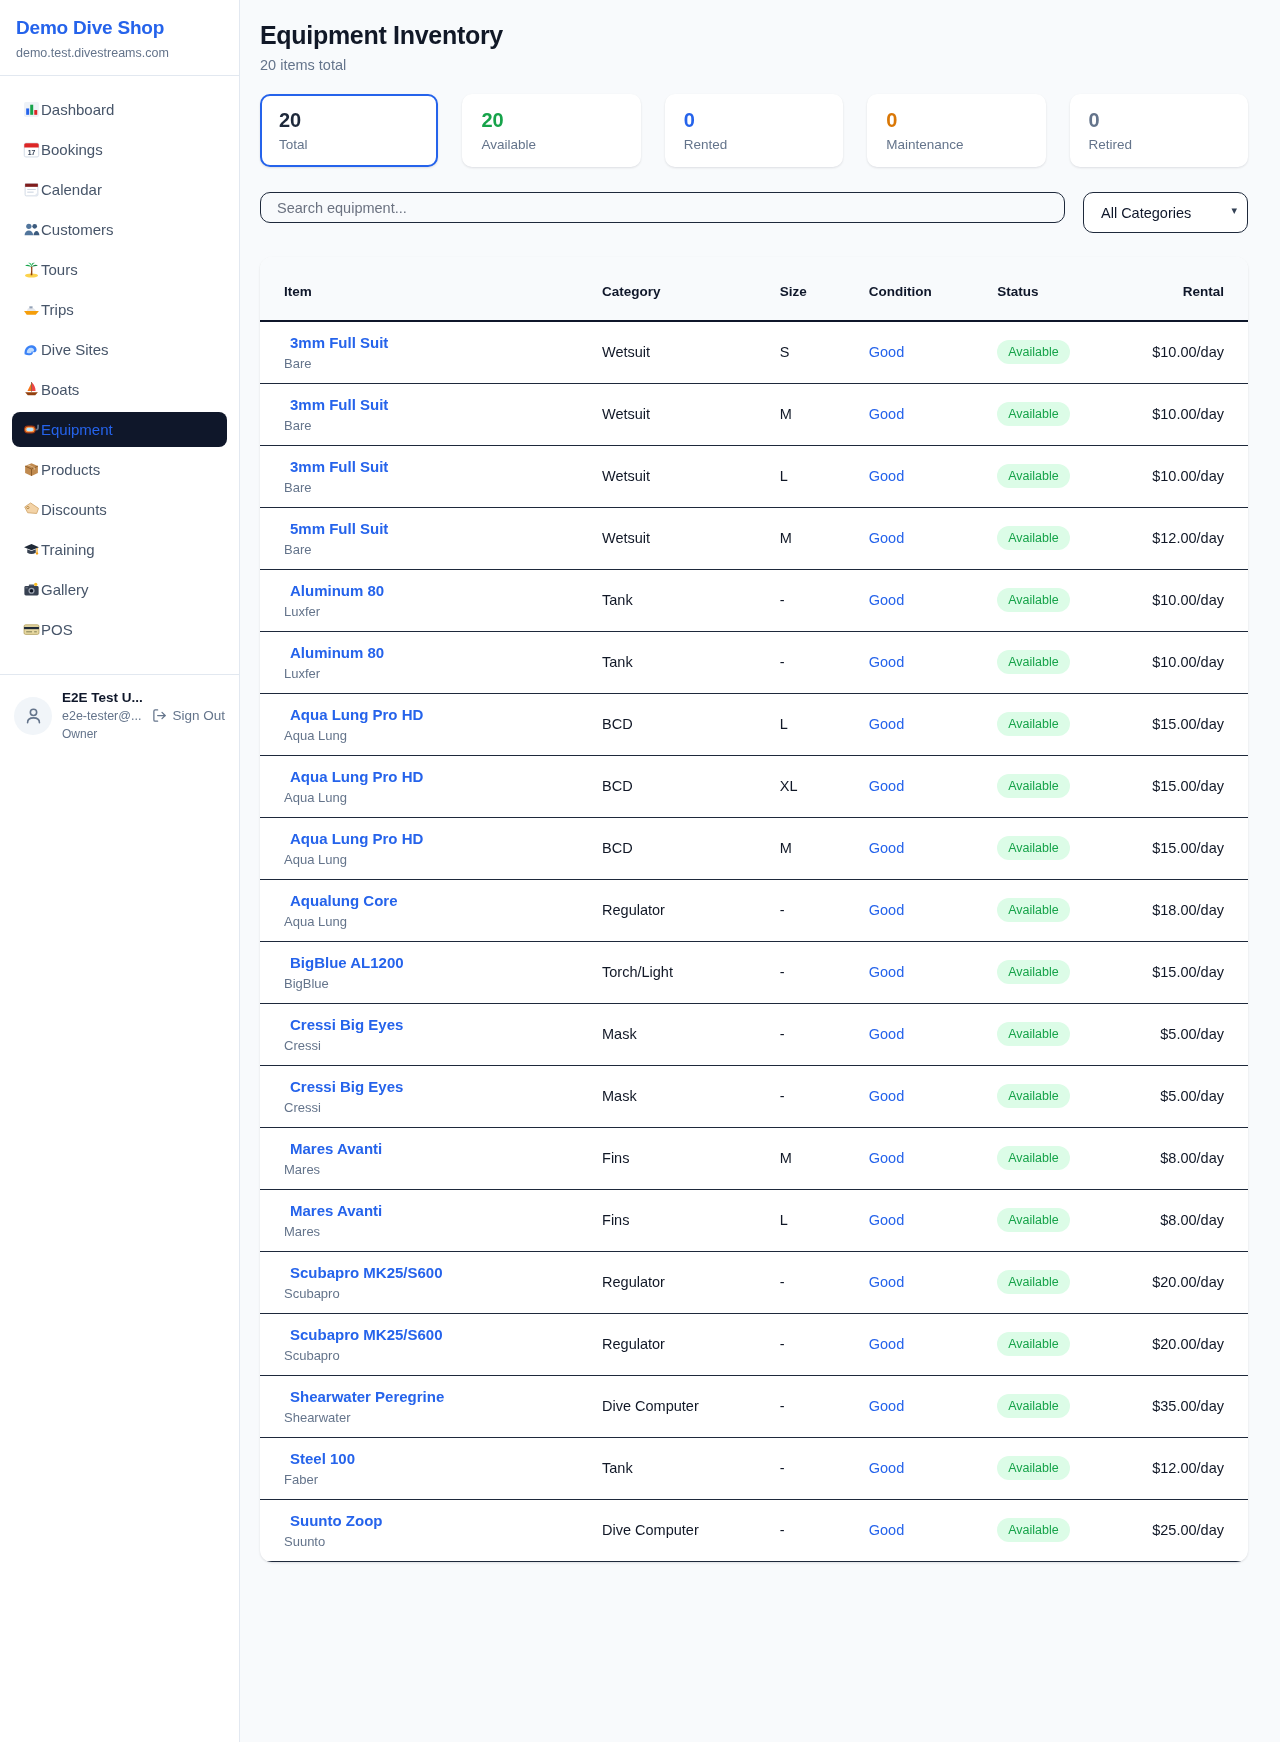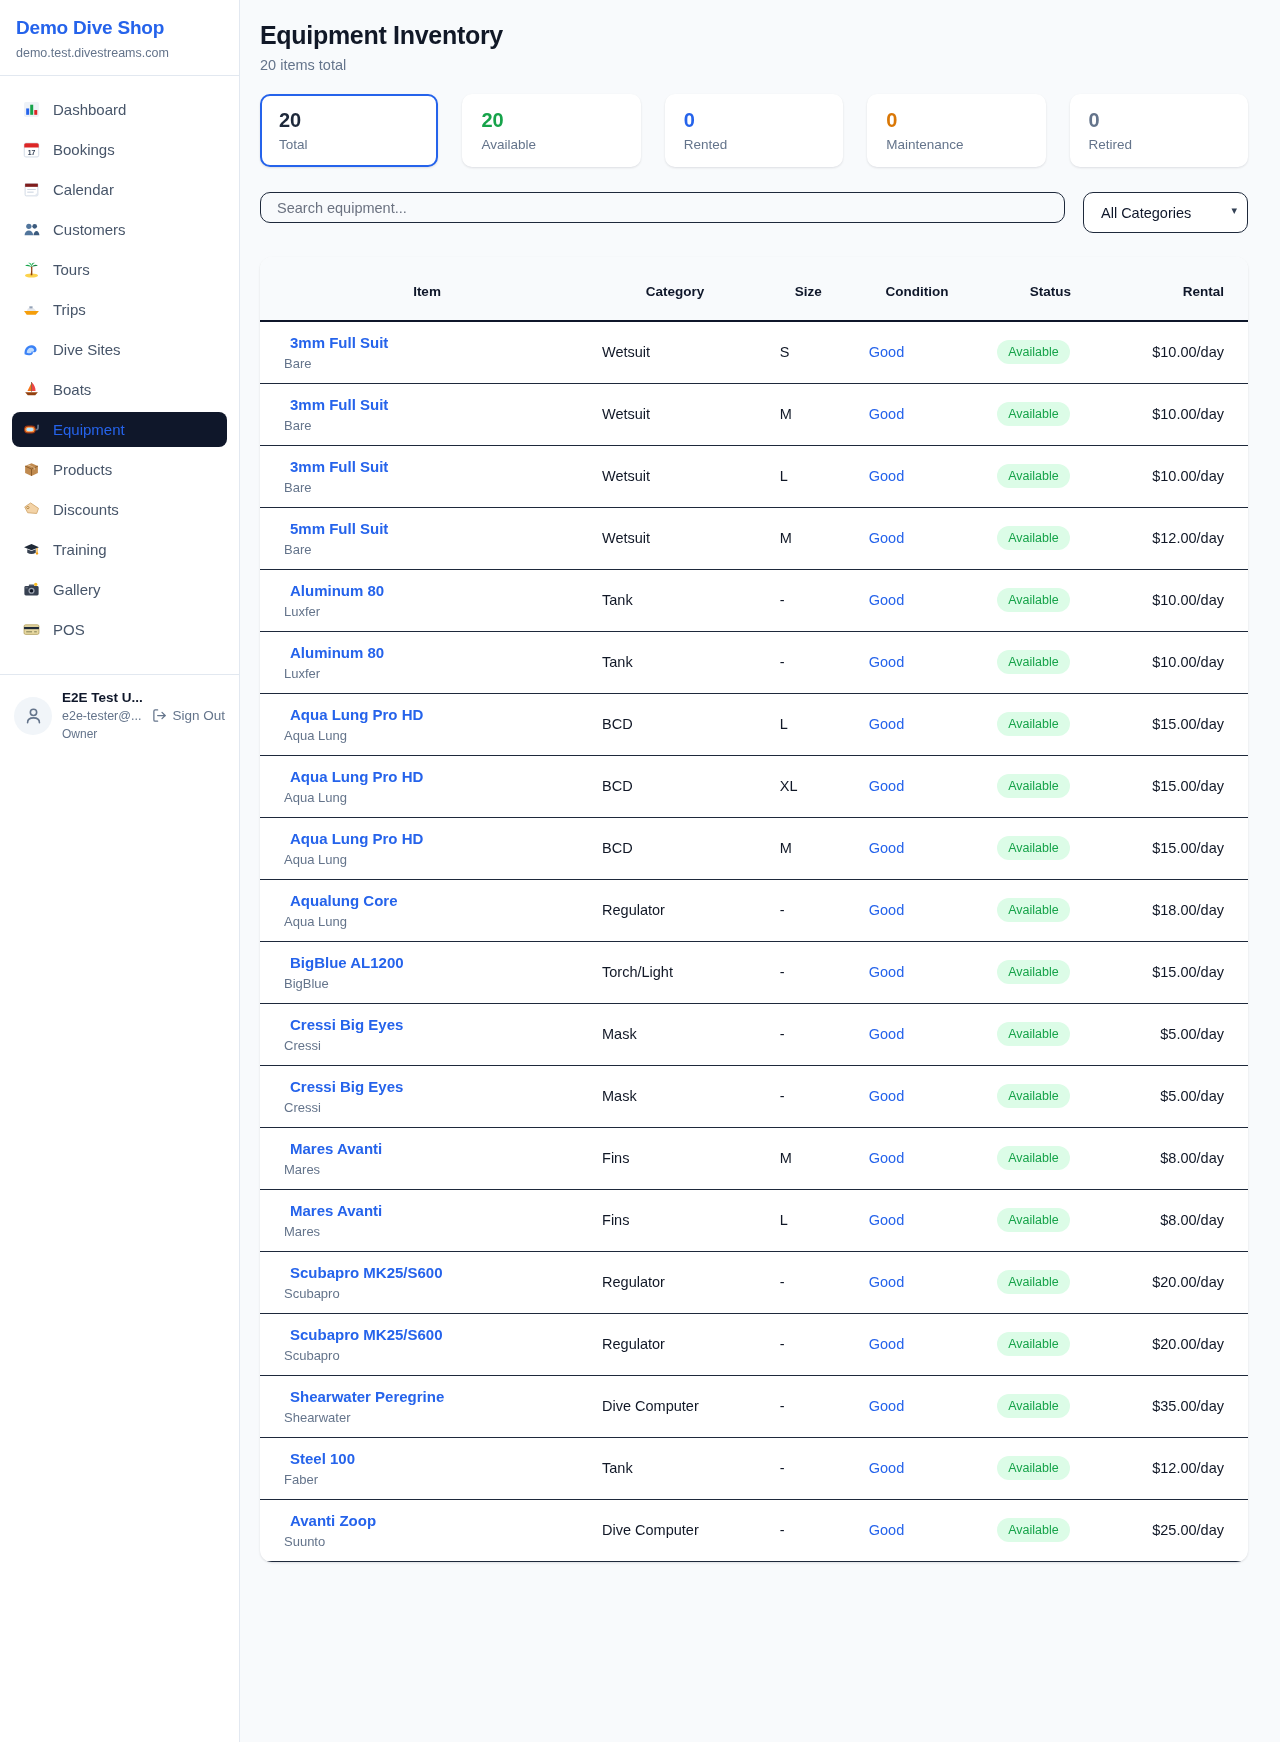--- a/index.html
+++ b/index.html
@@ -18,21 +18,21 @@
     background: #ffffff;
     border-right: 1px solid #e2e8f0;
     height: 1742px;
     display: flex; flex-direction: column;
   }
   .brand-block { padding: 17px 16px 15px 16px; border-bottom: 1px solid #e2e8f0; }
   .brand { color: #2563eb; font-size: 19px; font-weight: 800; letter-spacing: -0.2px; }
   .brand-domain { color: #64748b; font-size: 12.5px; margin-top: 7px; }
   .nav { padding: 16px 12px 8px 12px; }
   .nav-item {
-    display: flex; align-items: center; gap: 12px;
+    display: flex; align-items: center; gap: 0;
     padding: 9px 10px; border-radius: 8px;
     color: #475569; font-size: 15px;
     margin-bottom: 5px; cursor: pointer;
   }
   .nav-item.active { background: #0f172a; color: #2563eb; align-items: center; }
   .nav-icon { width: 19px; height: 17px; display: inline-flex; align-items: center; justify-content: center; }
   .nav-icon svg { width: 17px; height: 17px; display: block; }
   .user-section {
     border-top: 1px solid #e2e8f0;
     margin-top: 14px;
@@ -88,21 +88,21 @@
     padding: 0 28px 0 17px; font-size: 14.5px; color: #0f172a; font-family: inherit; cursor: pointer;
   }
   .select-chevron { position: absolute; right: 11px; top: 12px; font-size: 11px; color: #334155; pointer-events: none; }
   
   .table-card {
     margin-top: 24px; background: #fff; border-radius: 12px; overflow: hidden;
     box-shadow: 0 1px 2px rgba(15,23,42,.06), 0 1px 3px rgba(15,23,42,.06);
   }
   table { width: 100%; border-collapse: collapse; }
   thead th {
-    background: #f8fafc; text-align: center;
+    background: #f8fafc; text-align: left;
     font-size: 13.5px; font-weight: 700; color: #0f172a;
     padding: 27px 16px 21px 16px;
     border-bottom: 2px solid #0f172a;
   }
   thead th:first-child { padding-left: 24px; }
   thead th:last-child { text-align: right; padding-right: 24px; }
   tbody td { padding: 11px 16px; border-bottom: 1px solid #1e293b; vertical-align: middle; }
   tbody td:first-child { padding-left: 24px; }
   tbody tr { height: 62px; }
   .item-name { color: #2563eb; font-weight: 700; font-size: 15px; text-decoration: none; cursor: pointer; margin-left: 6px; }
@@ -510,21 +510,21 @@
           </tr>
           <tr>
             <td><a class="item-name">Steel 100</a><div class="item-brand">Faber</div></td>
             <td class="cell-plain">Tank</td>
             <td class="cell-plain">-</td>
             <td><a class="cond-link">Good</a></td>
             <td><span class="badge">Available</span></td>
             <td class="cell-rental">$12.00/day</td>
           </tr>
           <tr>
-            <td><a class="item-name">Avanti Zoop</a><div class="item-brand">Suunto</div></td>
+            <td><a class="item-name">Suunto Zoop</a><div class="item-brand">Suunto</div></td>
             <td class="cell-plain">Dive Computer</td>
             <td class="cell-plain">-</td>
             <td><a class="cond-link">Good</a></td>
             <td><span class="badge">Available</span></td>
             <td class="cell-rental">$25.00/day</td>
           </tr>
         </tbody>
     </table>
   </div>
 </main>

